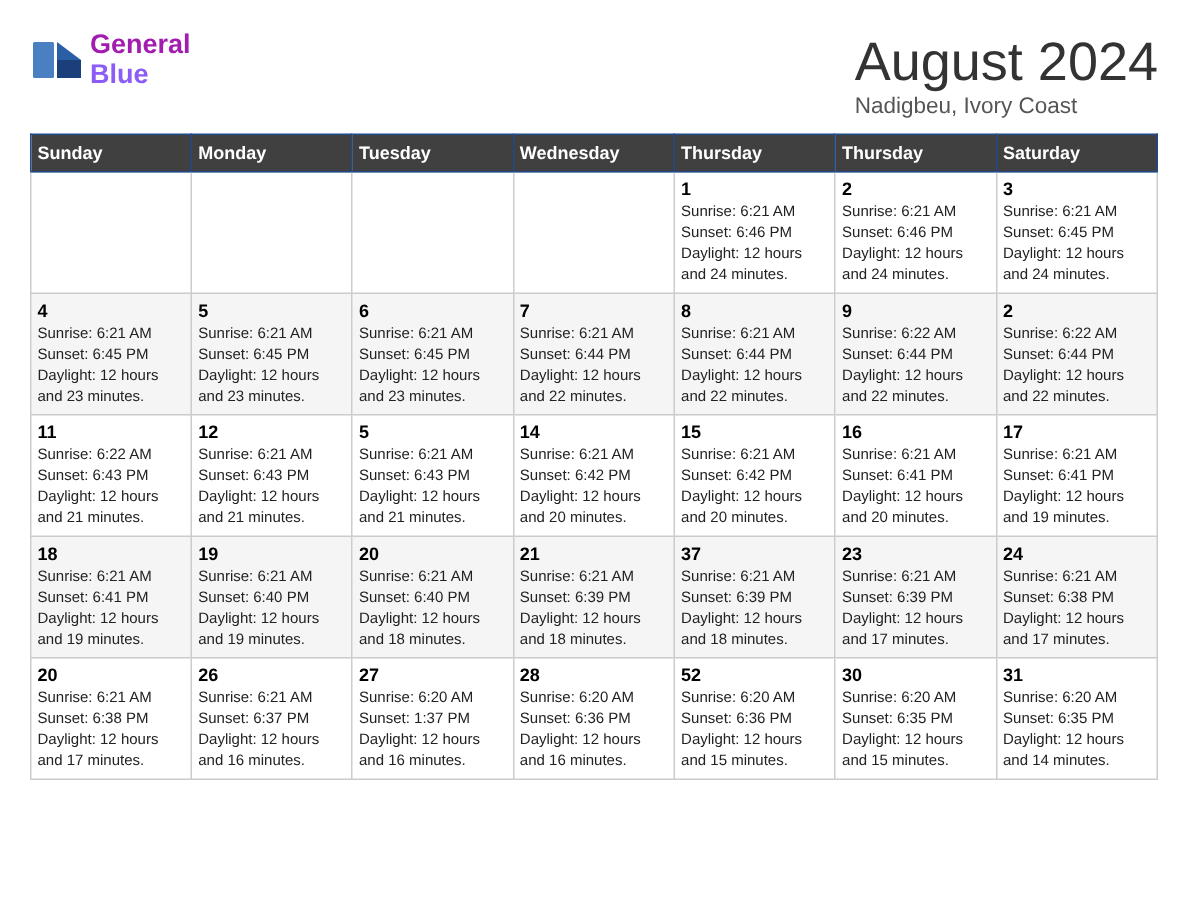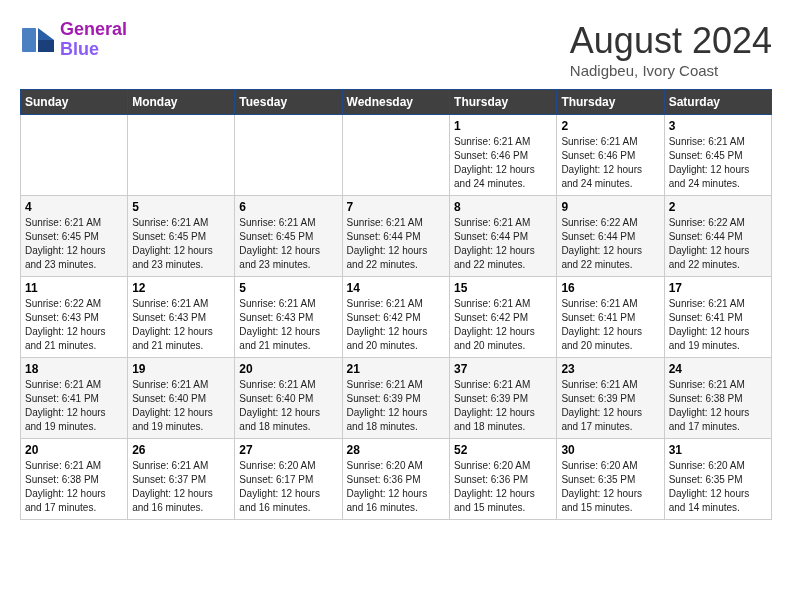--- a/index.html
+++ b/index.html
@@ -304,21 +304,21 @@
         <td>
           <span class="day-number">26</span>
           <div class="cell-content">Sunrise: 6:21 AM
 Sunset: 6:37 PM
 Daylight: 12 hours
 and 16 minutes.</div>
         </td>
         <td>
           <span class="day-number">27</span>
           <div class="cell-content">Sunrise: 6:20 AM
-Sunset: 6:17 PM
+Sunset: 1:37 PM
 Daylight: 12 hours
 and 16 minutes.</div>
         </td>
         <td>
           <span class="day-number">28</span>
           <div class="cell-content">Sunrise: 6:20 AM
 Sunset: 6:36 PM
 Daylight: 12 hours
 and 16 minutes.</div>
         </td>

